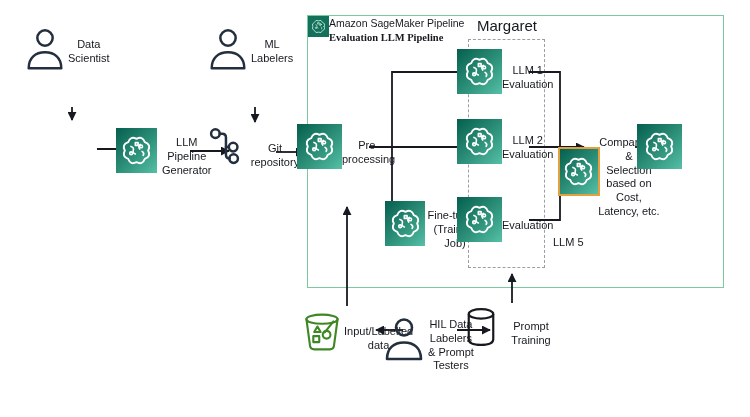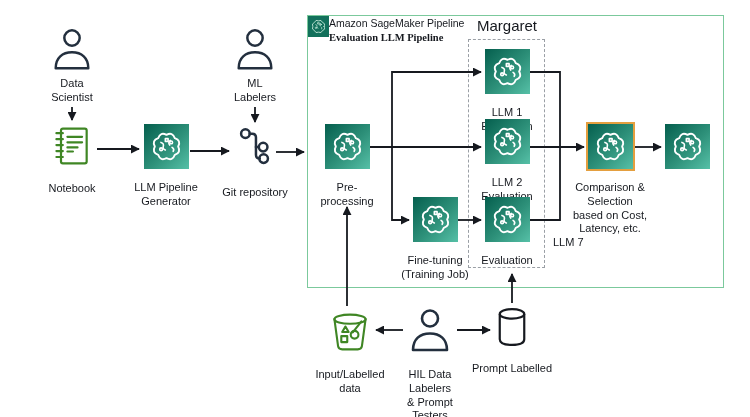--- a/index.html
+++ b/index.html
@@ -16,21 +16,21 @@
   
   .pipeline-header{position:absolute;left:308px;top:16px;display:flex;align-items:flex-start;}
   .mini-icon{width:21px;height:21px;background:#12705B;display:flex;align-items:center;
              justify-content:center;flex:0 0 auto;}
   .mini-icon svg{width:17px;height:17px;color:#BCE4D3;}
   .header-text{font-size:10.5px;line-height:1.3;padding-top:1px;}
   .header-text .bold{font-weight:bold;font-family:Liberation Serif, serif;}
   
   .connectors{position:absolute;left:0;top:0;width:750px;height:417px;}
   
-  .node{position:absolute;width:100px;display:flex;flex-direction:column;align-items:center;
+  .node{position:absolute;width:100px;display:flex;flex-direction:row;align-items:center;
         font-size:11px;text-align:center;}
   .sq{width:45px;height:45px;background:linear-gradient(135deg,#055F4E 0%,#2E917A 55%,#56C0A7 100%);
       display:flex;align-items:center;justify-content:center;}
   .sq svg{width:35px;height:35px;color:#fff;}
   .sq.hl{box-shadow:0 0 0 2px #E49F3F;}
   .lbl{margin-top:12px;line-height:1.25;white-space:pre-line;}
   .ic-person svg{width:46px;height:46px;color:#232F3E;}
   .ic-notebook svg{width:44px;height:44px;color:#3F8624;}
   .ic-git svg{width:40px;height:46px;color:#232F3E;}
   .ic-bucket svg{width:44px;height:44px;color:#3F8624;}
@@ -60,21 +60,21 @@
           <circle cx="24" cy="12.5" r="8"></circle>
           <path d="M7 44 C7 33 14 27.5 24 27.5 C34 27.5 41 33 41 44 Z"></path>
         </g>
       </symbol>
     </defs>
   </svg>
 
   <div class="pipeline-box"></div>
   <div class="margaret-box"></div>
   <div class="margaret-label">Margaret</div>
-  <div class="llm3-side-label">LLM 7</div>
+  <div class="llm3-side-label">LLM 5</div>
 
   <svg class="connectors" viewBox="0 0 750 417" fill="none">
     <defs>
       <marker id="arr" viewBox="0 0 10 10" refX="9" refY="5" markerWidth="9" markerHeight="9" orient="auto" markerUnits="userSpaceOnUse">
         <path d="M0 0 L10 5 L0 10 Z" fill="#16191f"></path>
       </marker>
     </defs>
     <g stroke="#16191f" stroke-width="1.8">
       <path d="M72 107 V120" marker-end="url(#arr)"></path>
       <path d="M97 149 H139" marker-end="url(#arr)"></path>
@@ -119,29 +119,20 @@
 
   <div class="node" style="left:205px;top:26px">
     <span class="ic-person">
       <svg viewBox="0 0 48 48">
           <use href="#person-icon-sym"></use>
         </svg></span>
     <div class="lbl tight">ML
 Labelers</div>
   </div>
 
-  <div class="node" style="left:22px;top:124px">
-    <span class="ic-notebook">
-      <svg viewBox="0 0 48 48" fill="none" stroke="currentColor" stroke-width="2.4" stroke-linecap="round">
-        <rect x="12" y="5" width="28" height="38" rx="2"></rect>
-        <path d="M7 10 H14 M7 16.5 H14 M7 23 H14 M7 29.5 H14 M7 36 H14"></path>
-        <path d="M19 14 H35 M19 20 H35 M19 25.5 H30 M19 30 H25"></path>
-      </svg></span>
-    <div class="lbl">Notebook</div>
-  </div>
 
   <div class="node" style="left:116px;top:124px">
     <span class="sq">
       <svg viewBox="0 0 24 24">
           <use href="#brain-icon"></use>
         </svg>
       </span>
     <div class="lbl">LLM Pipeline
 Generator</div>
   </div>
@@ -251,16 +242,16 @@
 &amp; Prompt
 Testers</div>
   </div>
 
   <div class="node" style="left:462px;top:306px">
     <span class="ic-cyl">
       <svg viewBox="0 0 40 48" fill="none" stroke="currentColor" stroke-width="2.5">
         <ellipse cx="20" cy="9" rx="14" ry="5.5"></ellipse>
         <path d="M6 9 L6 38 Q6 44.5 20 44.5 Q34 44.5 34 38 L34 9"></path>
       </svg></span>
-    <div class="lbl">Prompt Labelled</div>
+    <div class="lbl">Prompt Training</div>
   </div>
 
 </div>
 
 </body></html>

